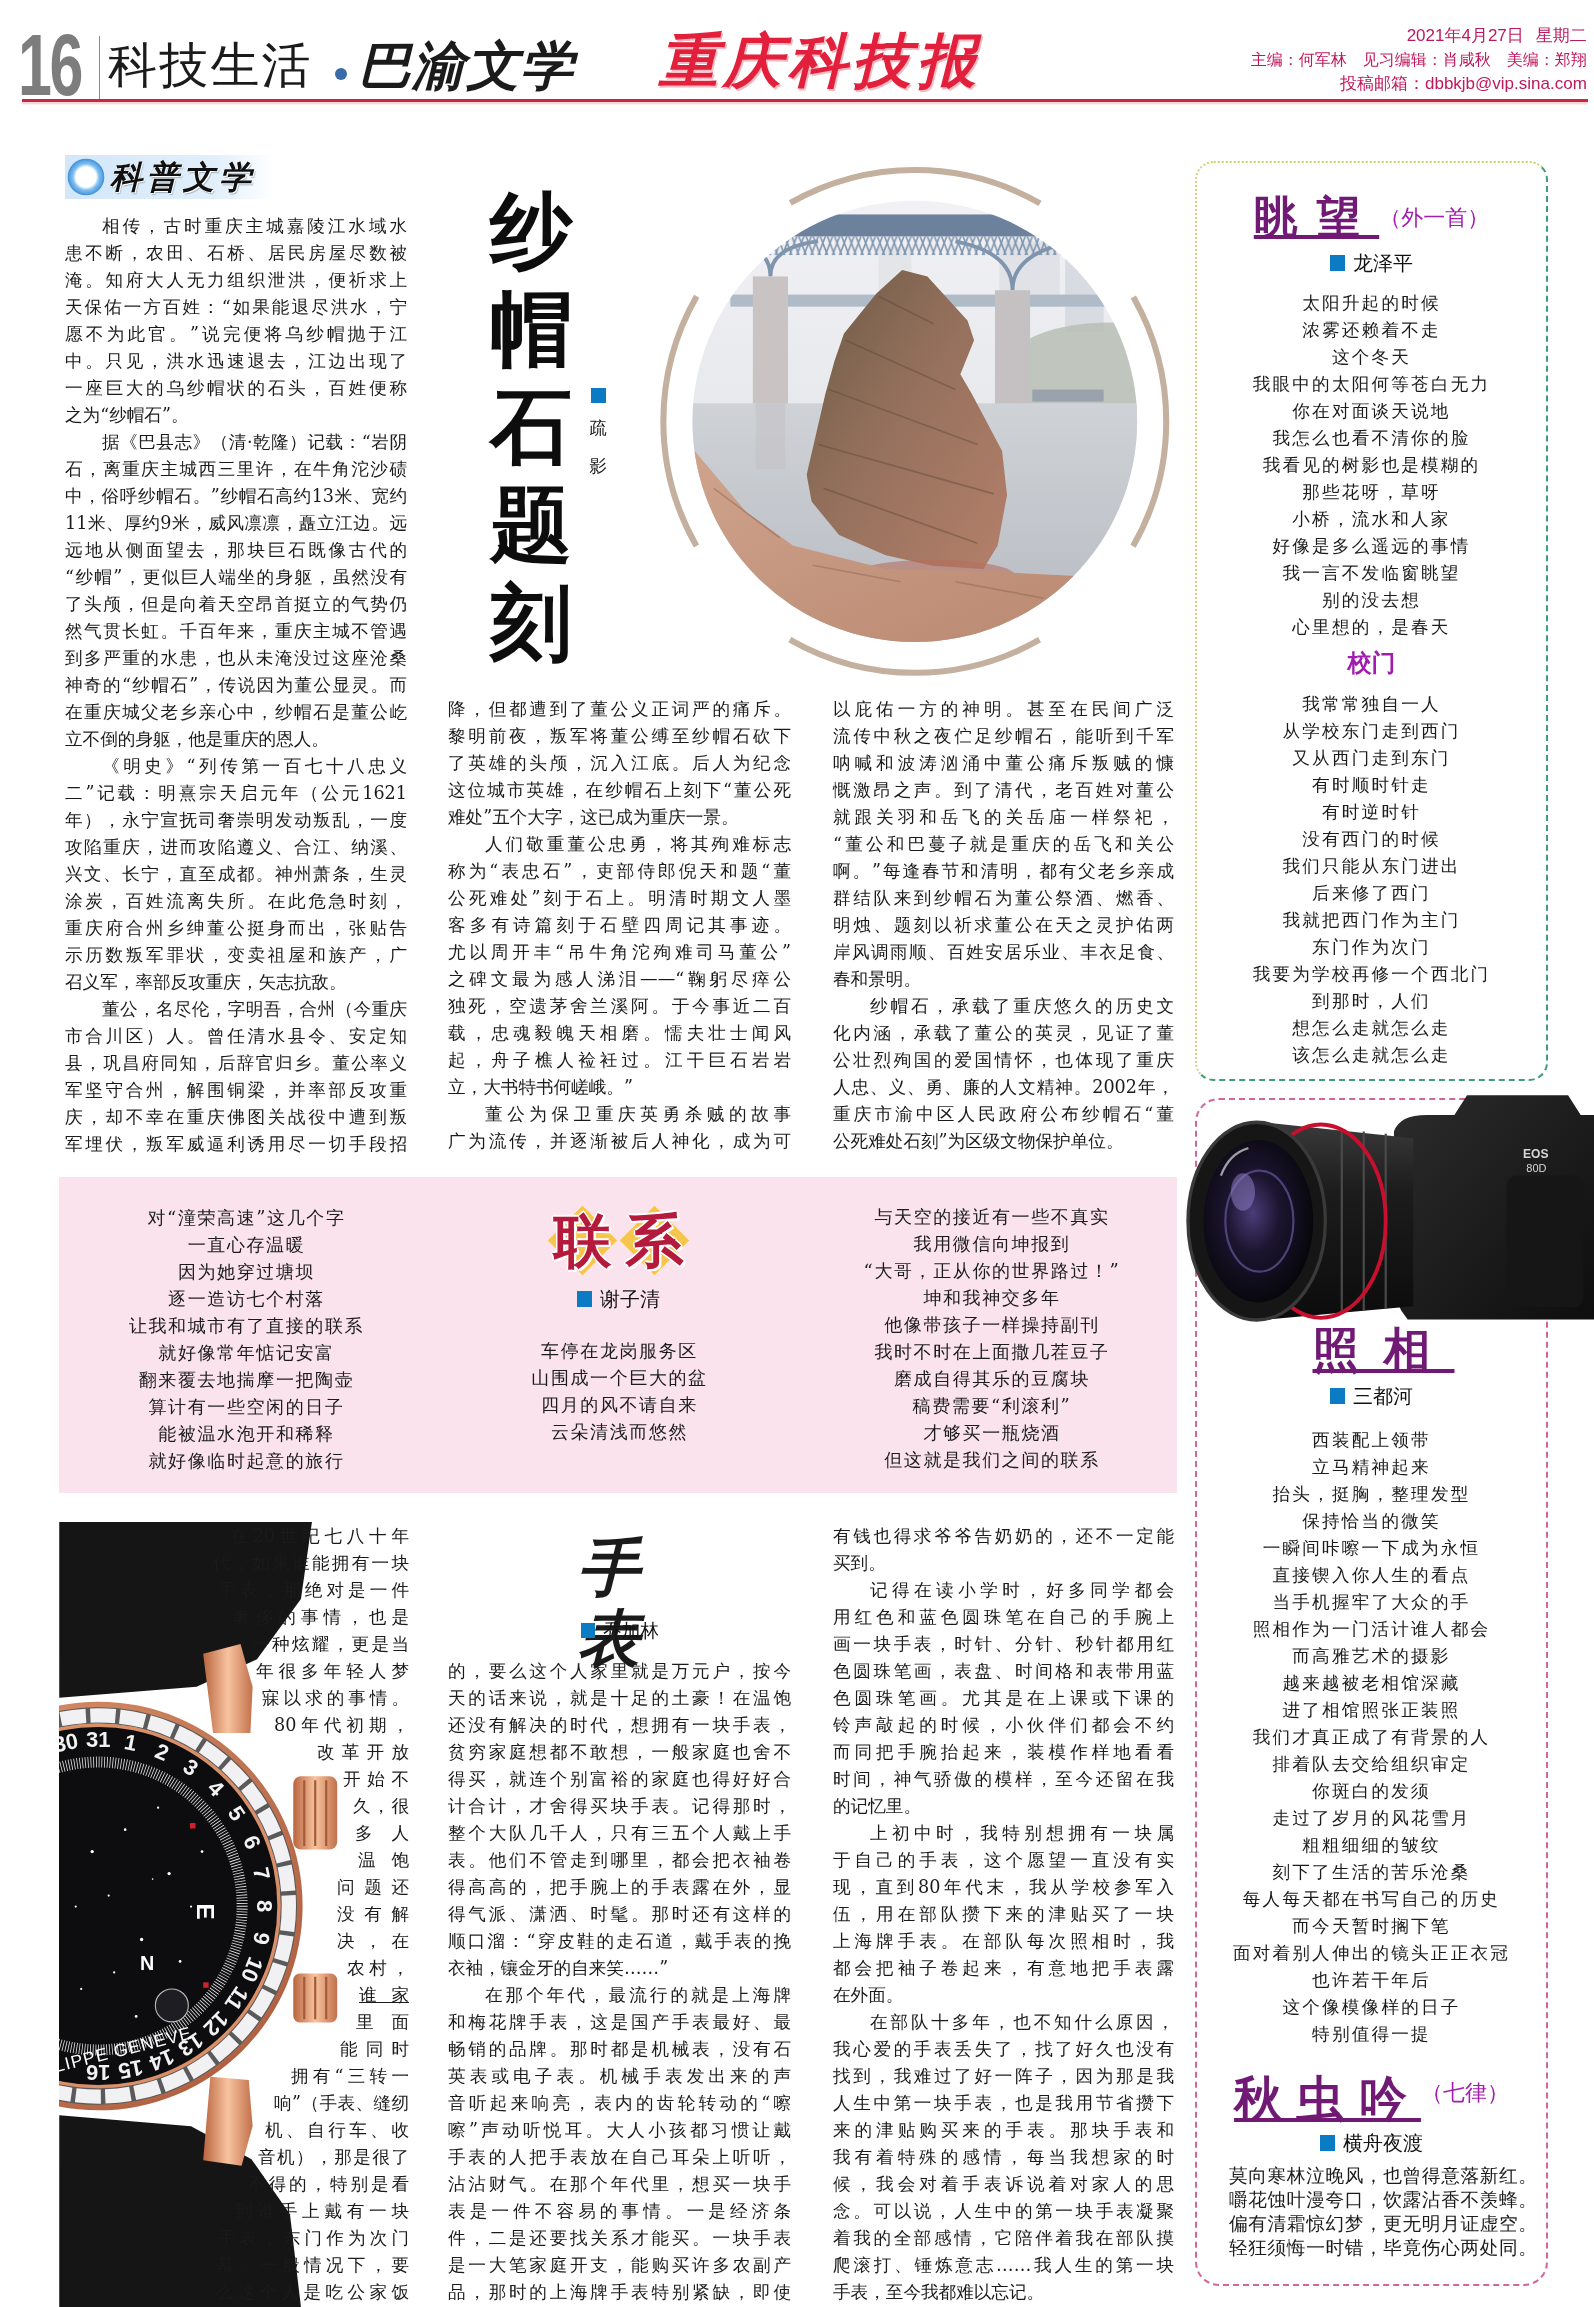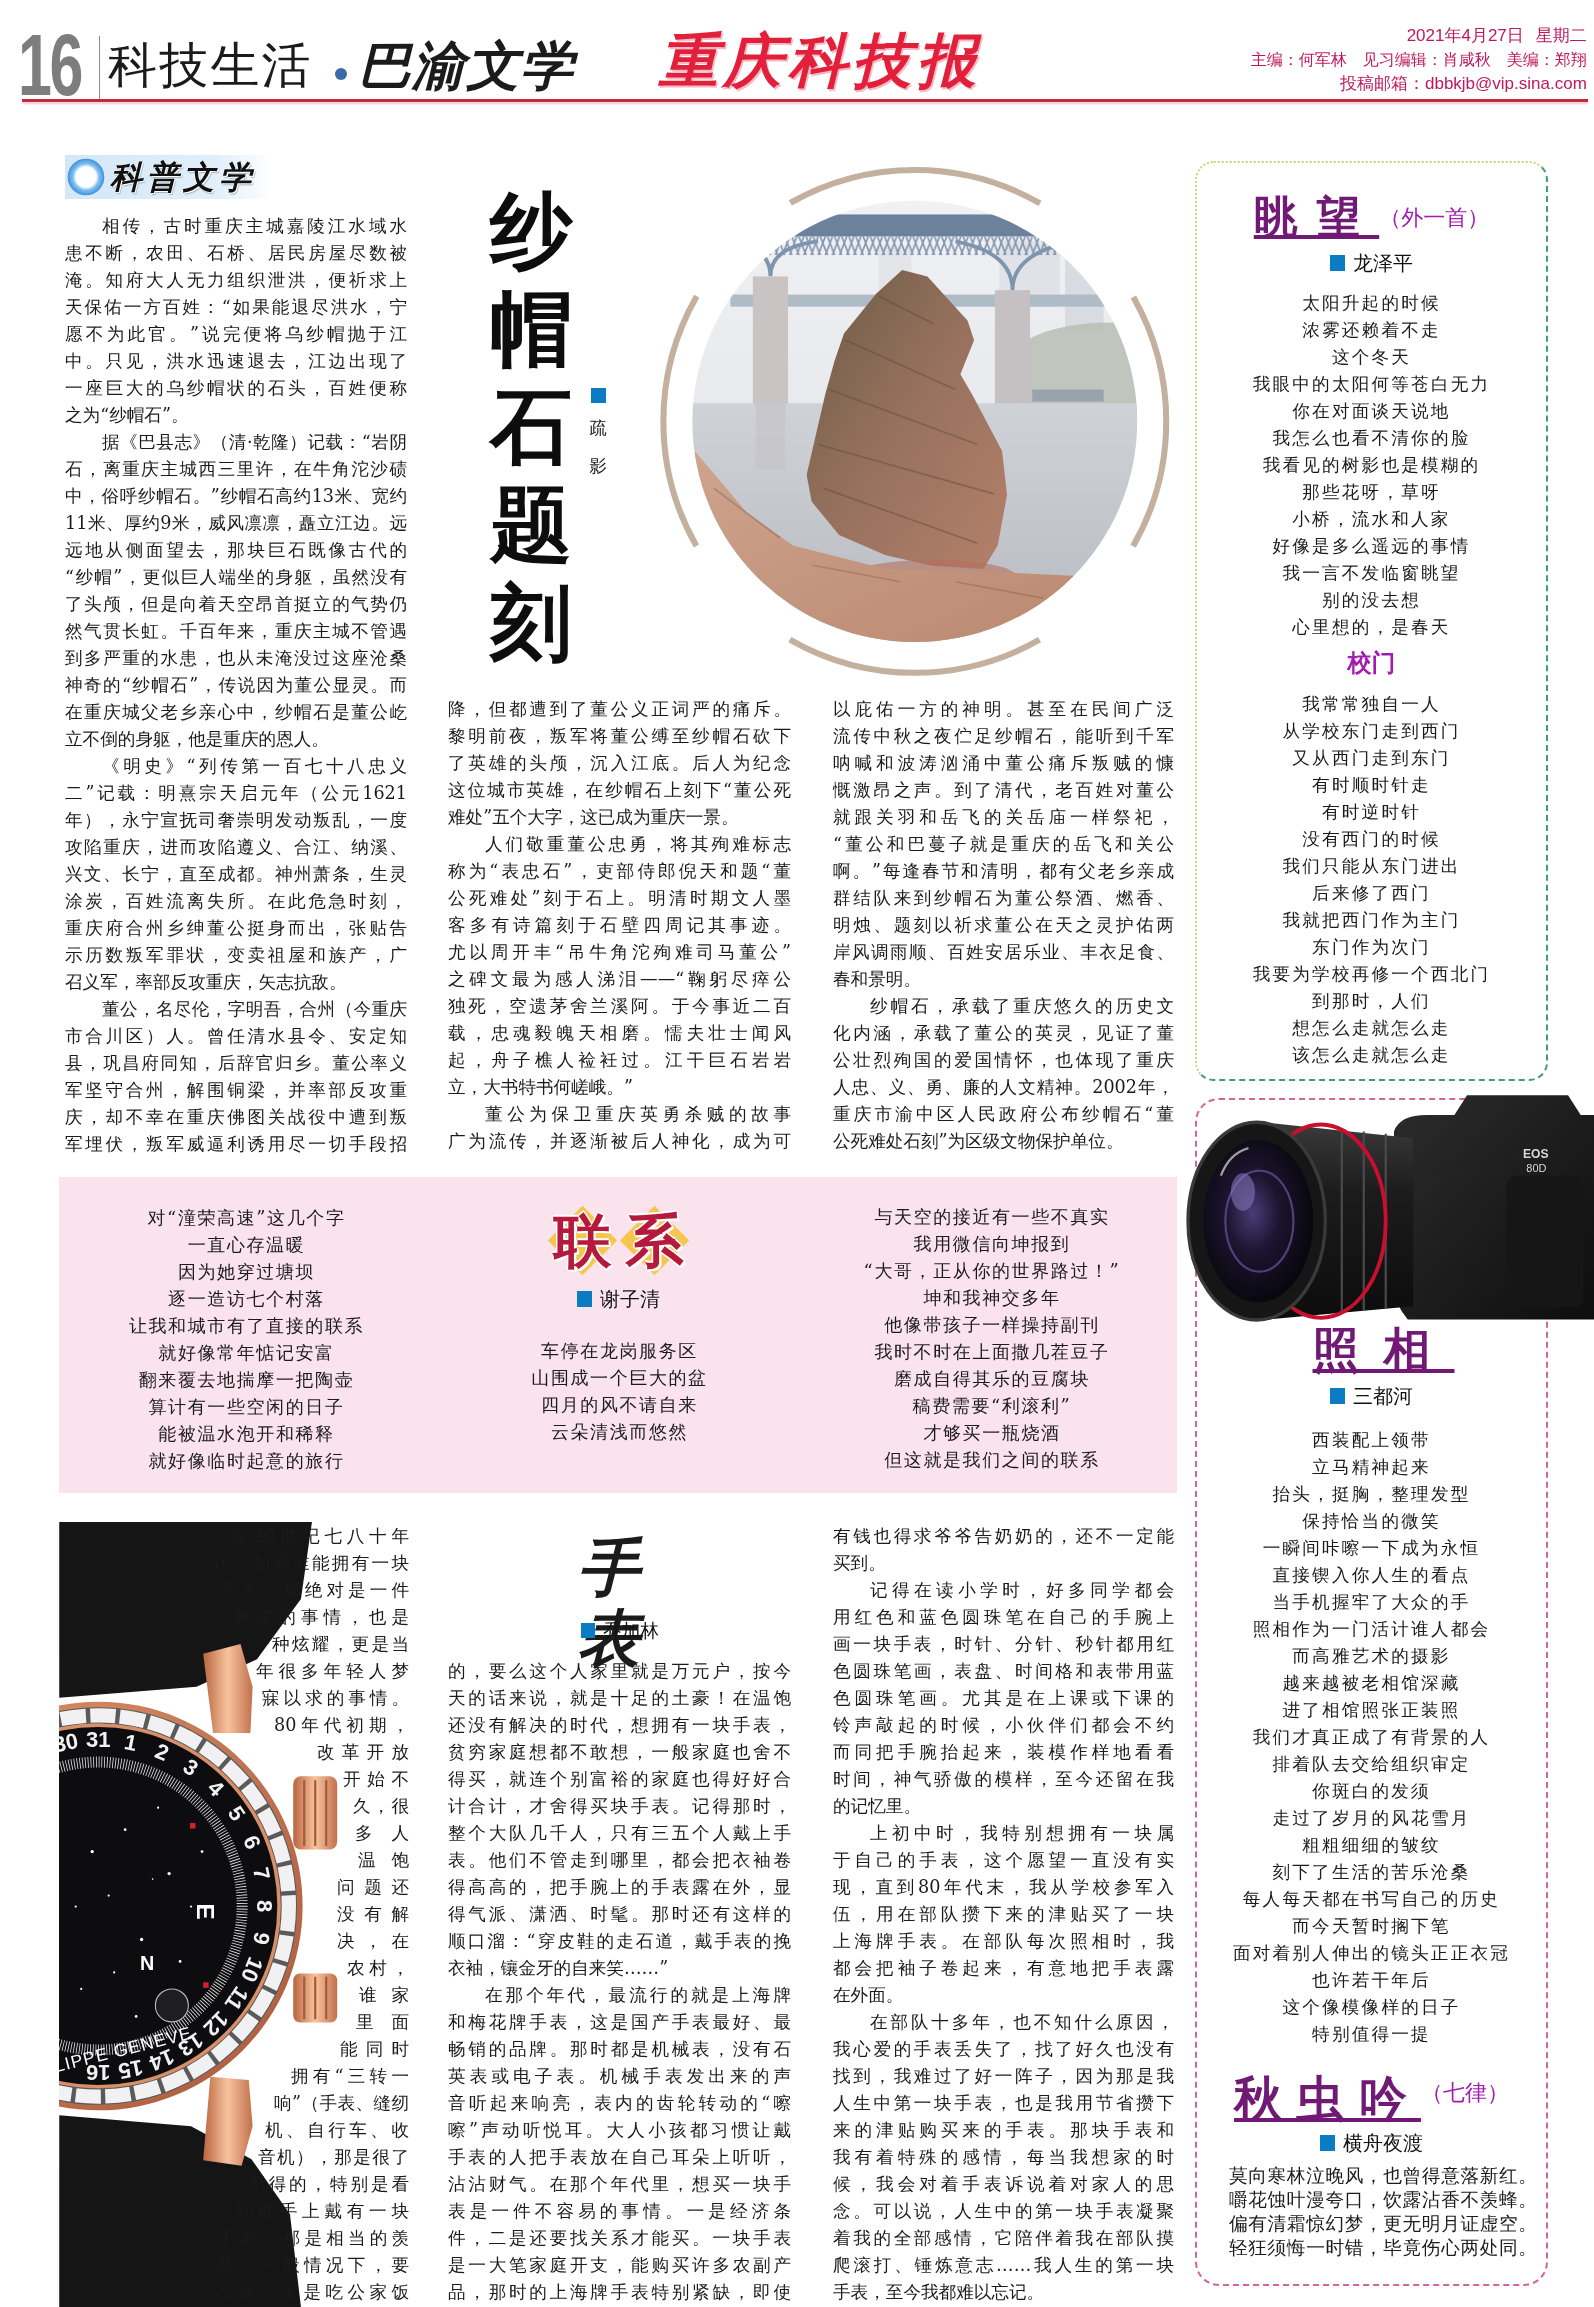--- a/index.html
+++ b/index.html
@@ -66,21 +66,21 @@
 .wrap>div:nth-of-type(8){padding-left:64px;}
 .wrap>div:nth-of-type(9){padding-left:107px;}
 .wrap>div:nth-of-type(10){padding-left:133px;}
 .wrap>div:nth-of-type(11){padding-left:143px;}
 .wrap>div:nth-of-type(12){padding-left:145px;}
 .wrap>div:nth-of-type(13){padding-left:148px;}
 .wrap>div:nth-of-type(14){padding-left:127px;}
 .wrap>div:nth-of-type(15){padding-left:127px;}
 .wrap>div:nth-of-type(16){padding-left:127px;}
 .wrap>div:nth-of-type(17){padding-left:137px;}
-.wrap>div:nth-of-type(18){padding-left:149px;}
+.wrap>div:nth-of-type(18){padding-left:149px;text-decoration:underline;}
 .wrap>div:nth-of-type(19){padding-left:146px;}
 .wrap>div:nth-of-type(20){padding-left:130px;}
 .wrap>div:nth-of-type(21){padding-left:81px;}
 .wrap>div:nth-of-type(22){padding-left:64px;}
 .wrap>div:nth-of-type(23){padding-left:55px;}
 .wrap>div:nth-of-type(24){padding-left:48px;}
 .wrap>div:nth-of-type(25){padding-left:38px;}
 .wrap>div:nth-of-type(26){padding-left:25px;}
 .wrap>div:nth-of-type(27){padding-left:7.7px;}
 .wrap>div:nth-of-type(28){padding-left:6.6px;}
@@ -517,21 +517,21 @@
     <div>农村，</div>
     <div>谁家</div>
     <div>里面</div>
     <div>能同时</div>
     <div>拥有“三转一</div>
     <div>响”（手表、缝纫</div>
     <div>机、自行车、收</div>
     <div>音机），那是很了</div>
     <div>不得的，特别是看</div>
     <div>到谁手上戴有一块</div>
-    <div>手表，那是相当的羡</div>
+    <div>手表，东门作为次门</div>
     <div>慕。一般情况下，要</div>
     <div>么这个人是吃公家饭</div>
   </div>
 
 <div class="a" style="left:536px;top:1532px;width:176px;height:71px;font-size:62px;line-height:71px;font-weight:bold;font-style:italic;letter-spacing:31px;text-align:center;">手表</div>
 <div class="a" style="left:581px;top:1619px;height:23px;display:flex;align-items:center;">
   <span class="auth-sq" style="width:14.3px;height:15px;"></span>
   <span class="auth-nm" style="font-size:18.7px;">乔加林</span>
 </div>
 

